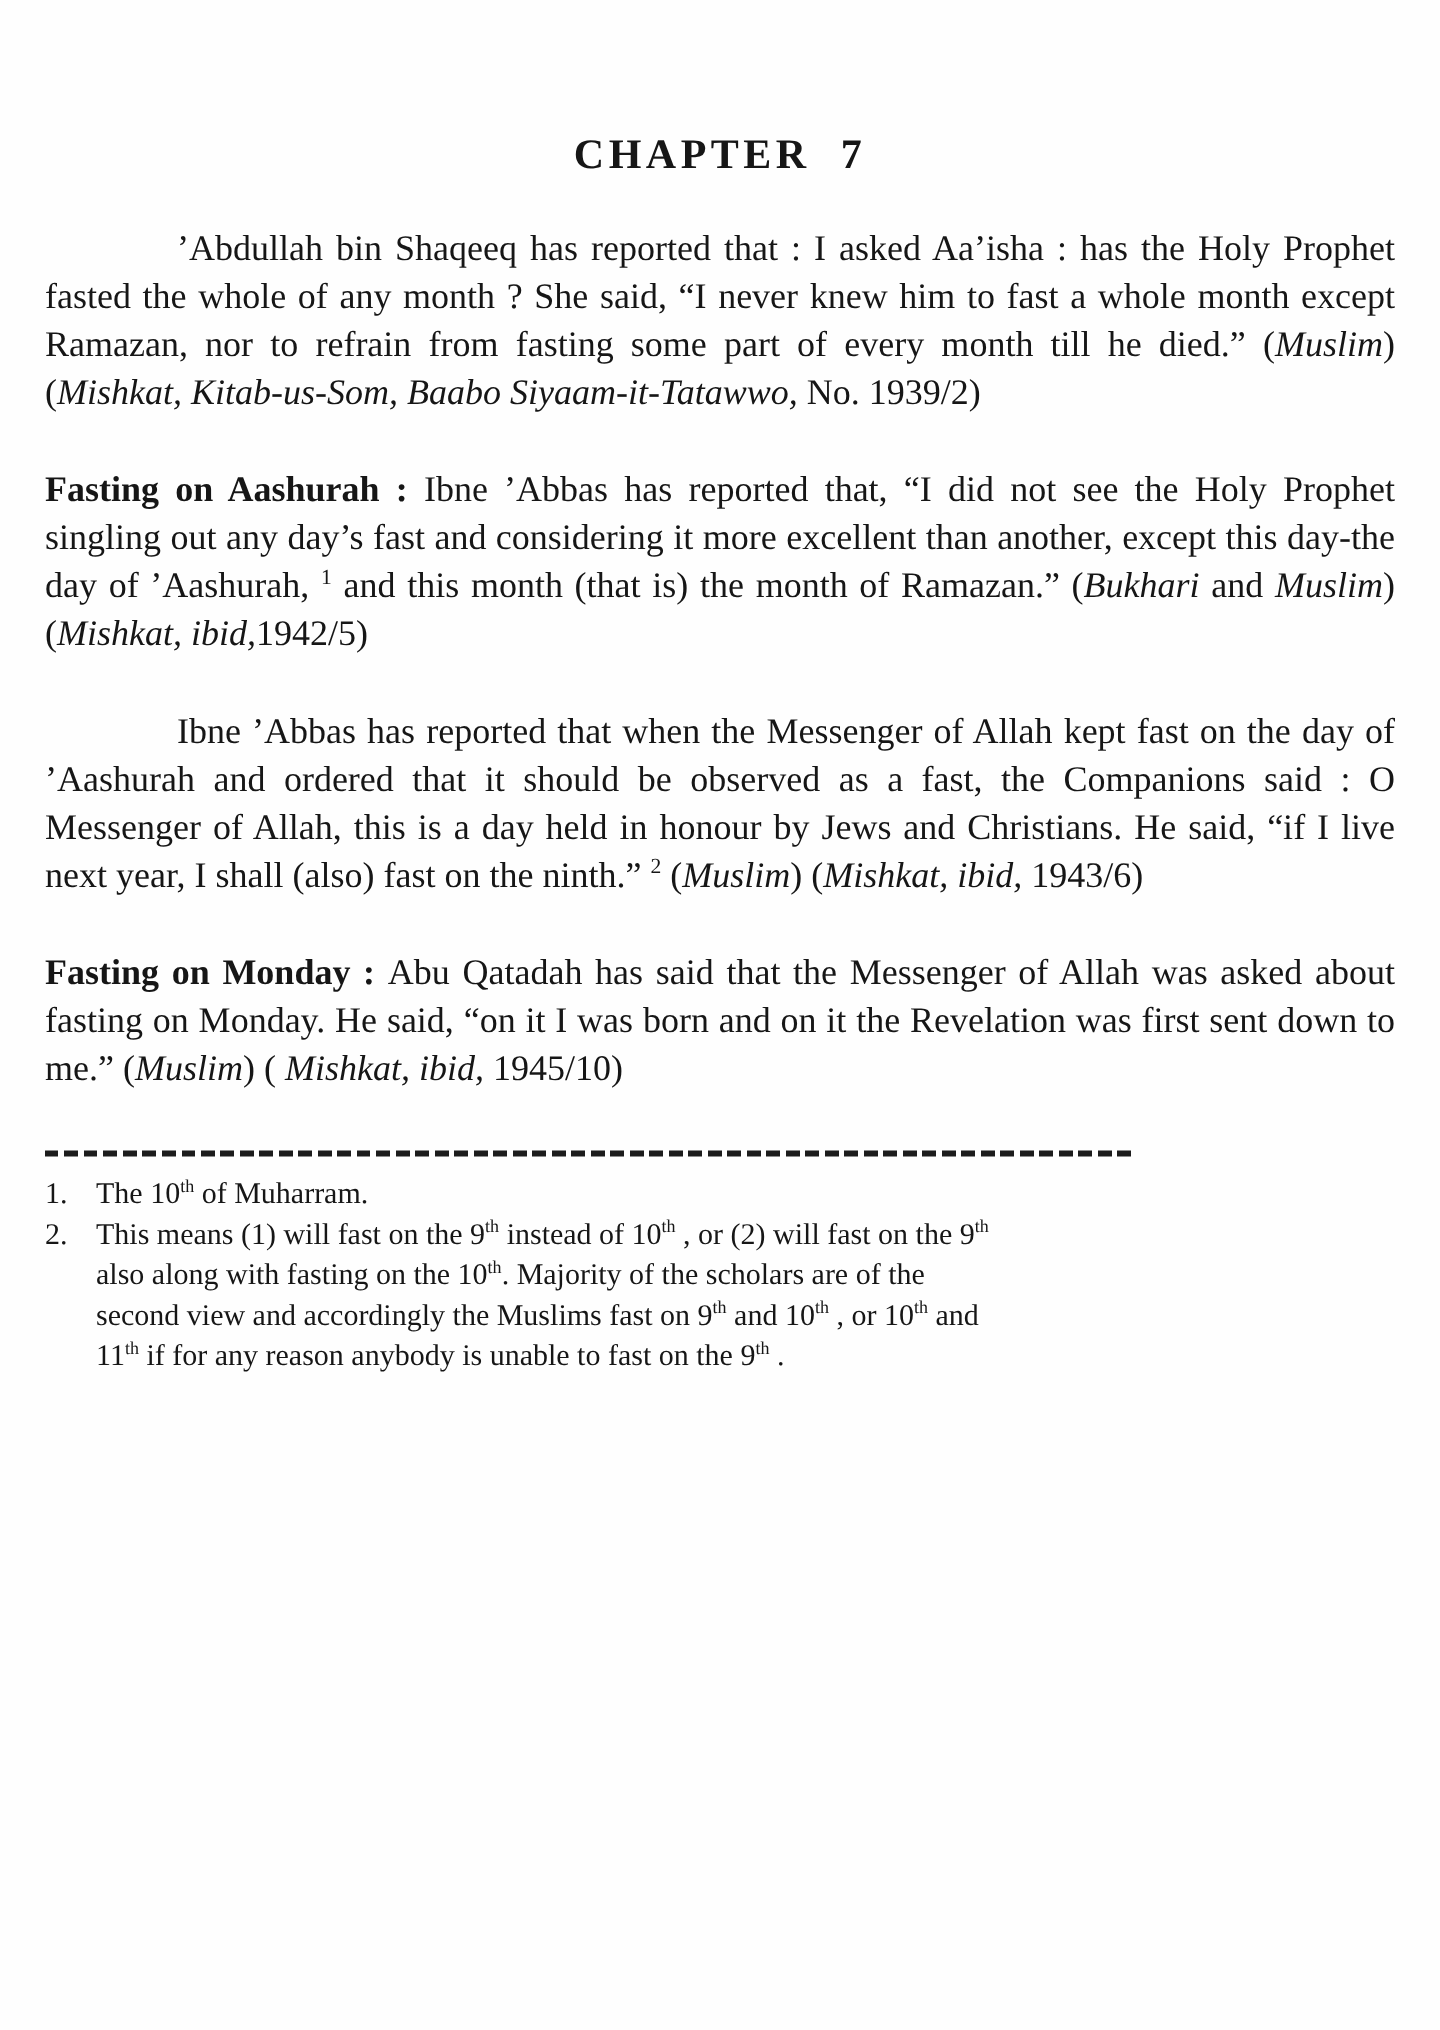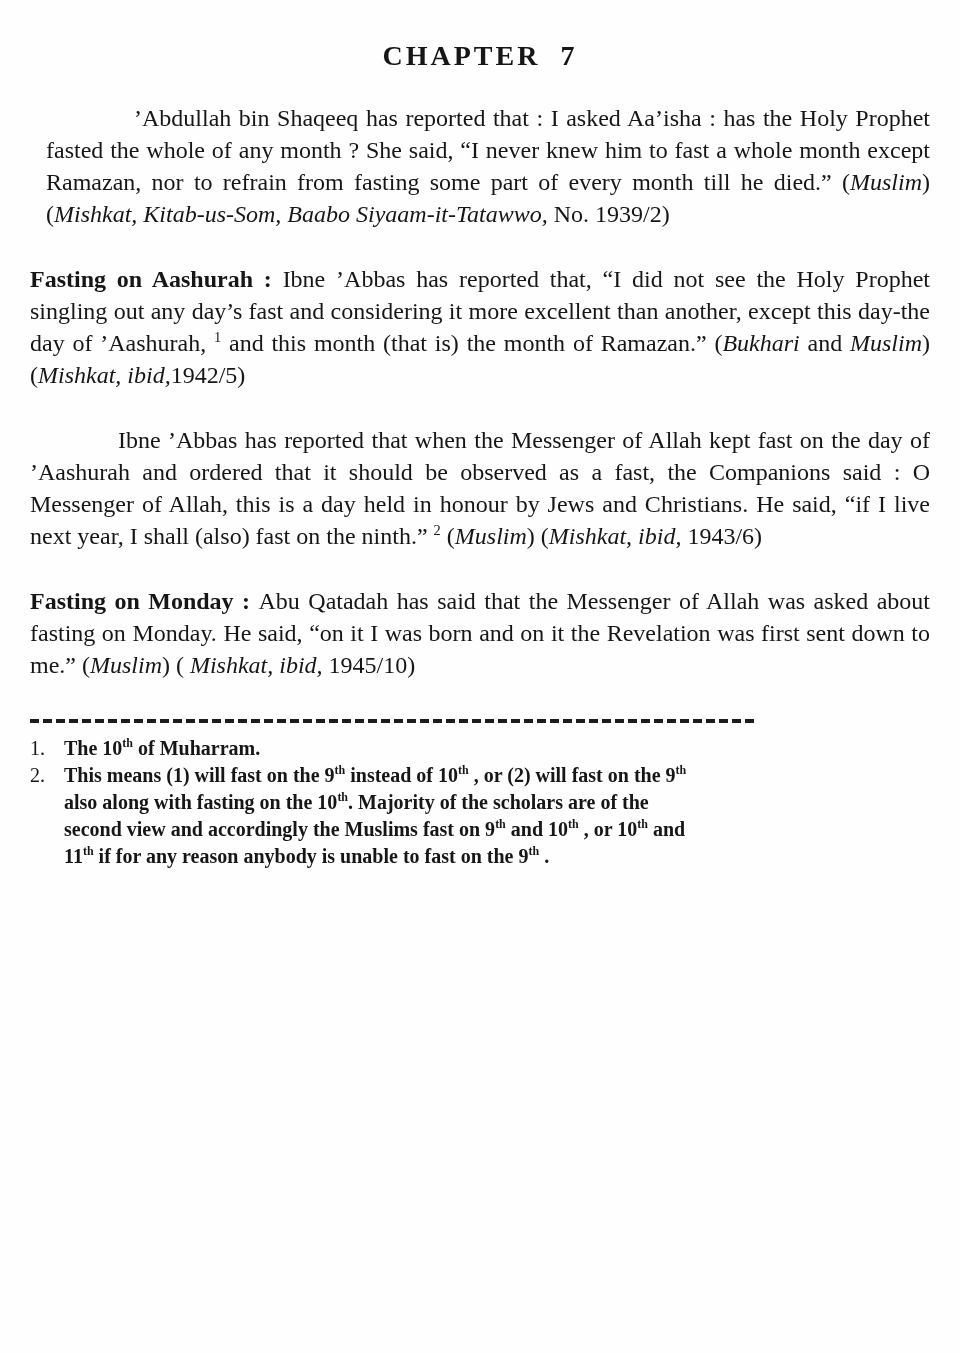--- a/index.html
+++ b/index.html
@@ -5,21 +5,21 @@
   html, body {
     margin: 0;
     padding: 0;
     background: #ffffff;
   }
   .page {
     position: relative;
     width: 960px;
     height: 1353px;
     box-sizing: border-box;
-    padding: 40px 30px 0 30px;
+    padding: 88px 30px 0 30px;
     background: #fefefe;
     color: #161616;
     font-family: "Liberation Serif", "DejaVu Serif", serif;
     overflow: hidden;
   }
   .chapter-heading {
     margin: 0;
     font-size: 28px;
     font-weight: bold;
     text-align: center;
@@ -32,21 +32,21 @@
     font-weight: bold;
     text-align: center;
     letter-spacing: 1px;
   }
   p.body-para {
     margin: 33px 0 0 0;
     font-size: 24px;
     line-height: 32px;
     text-align: justify;
   }
-  p.first-para { margin-top: 30px; margin-left: 16px; }
+  p.first-para { margin-top: 30px; }
   .indent { text-indent: 88px; }
   .fn-separator {
     margin-top: 38px;
     width: 728px;
     height: 4px;
     background: repeating-linear-gradient(90deg, #1c1c1c 0 9px, transparent 9px 13px);
   }
   .footnotes {
     margin-top: 12px;
     font-size: 20px;
@@ -55,21 +55,20 @@
   .footnote-item {
     display: flex;
     align-items: flex-start;
   }
   .fn-num {
     flex: 0 0 34px;
   }
   .fn-text {
     flex: 1 1 auto;
     max-width: 740px;
-    font-weight: bold;
   }
   p.closing-para {
     margin: 20px 0 0 0;
     font-size: 20px;
     line-height: 27px;
     text-align: justify;
   }
   .closing-para.indent { text-indent: 88px; }
   sup {
     font-size: 60%;

